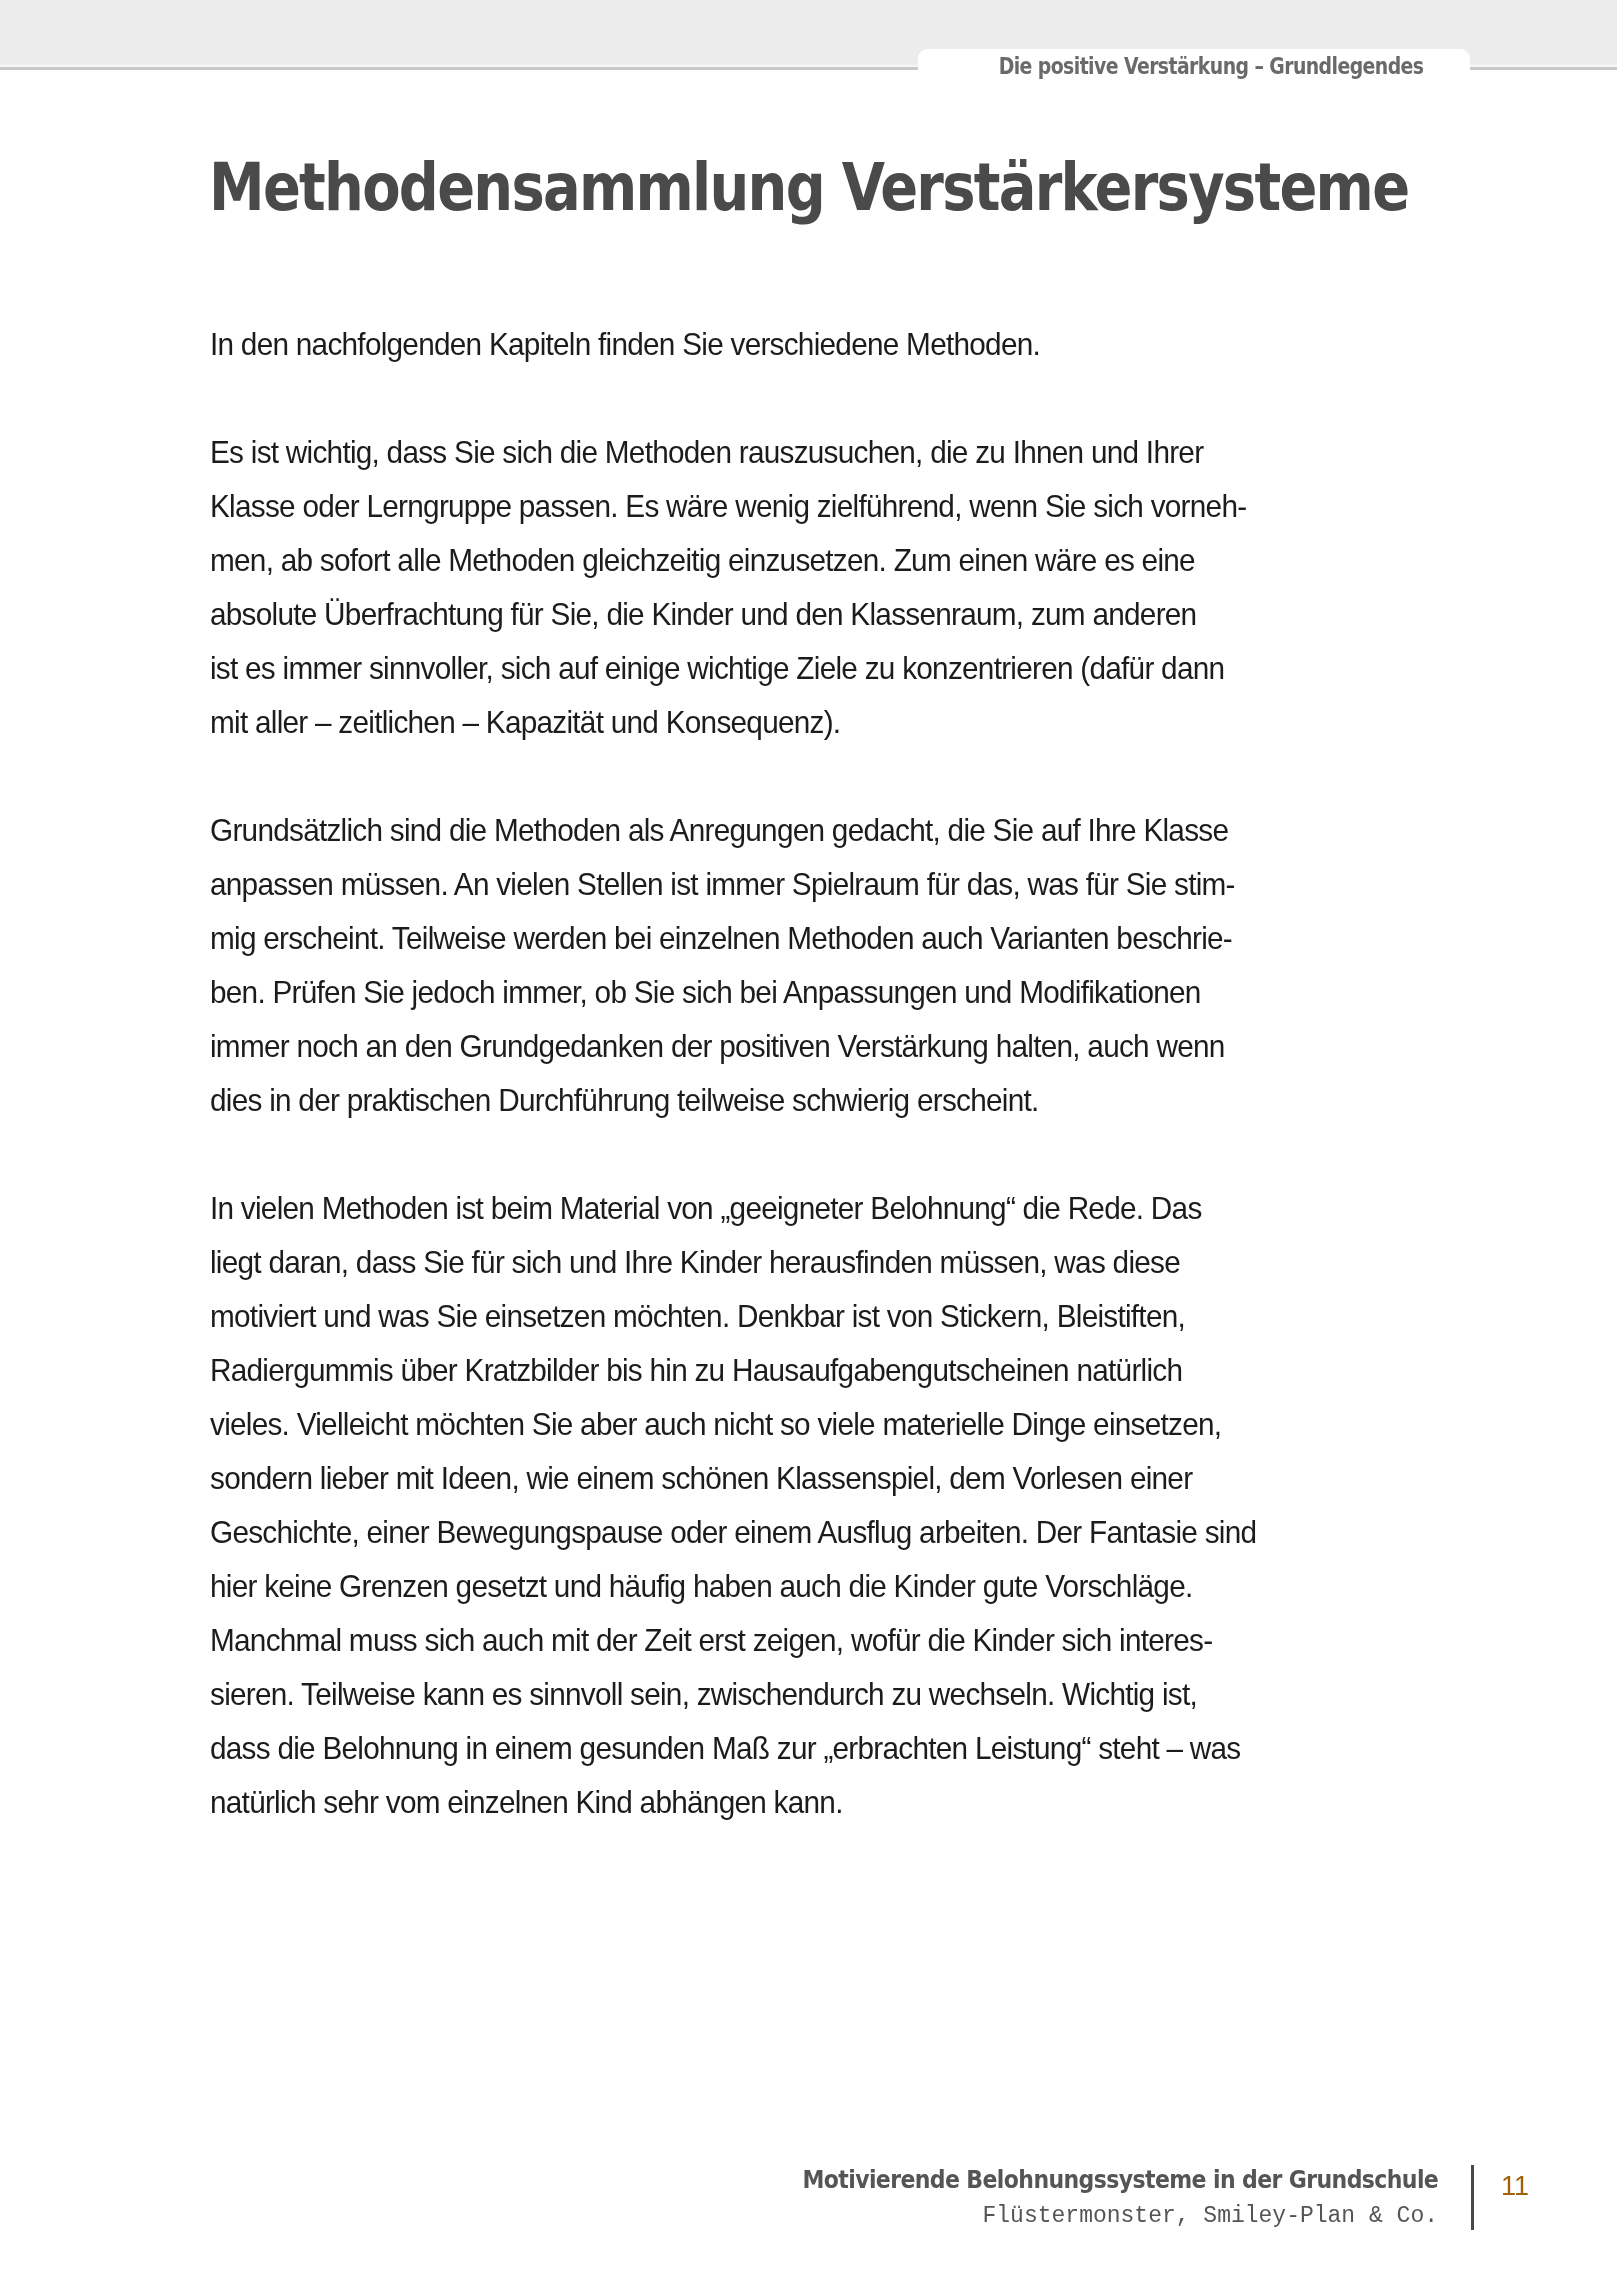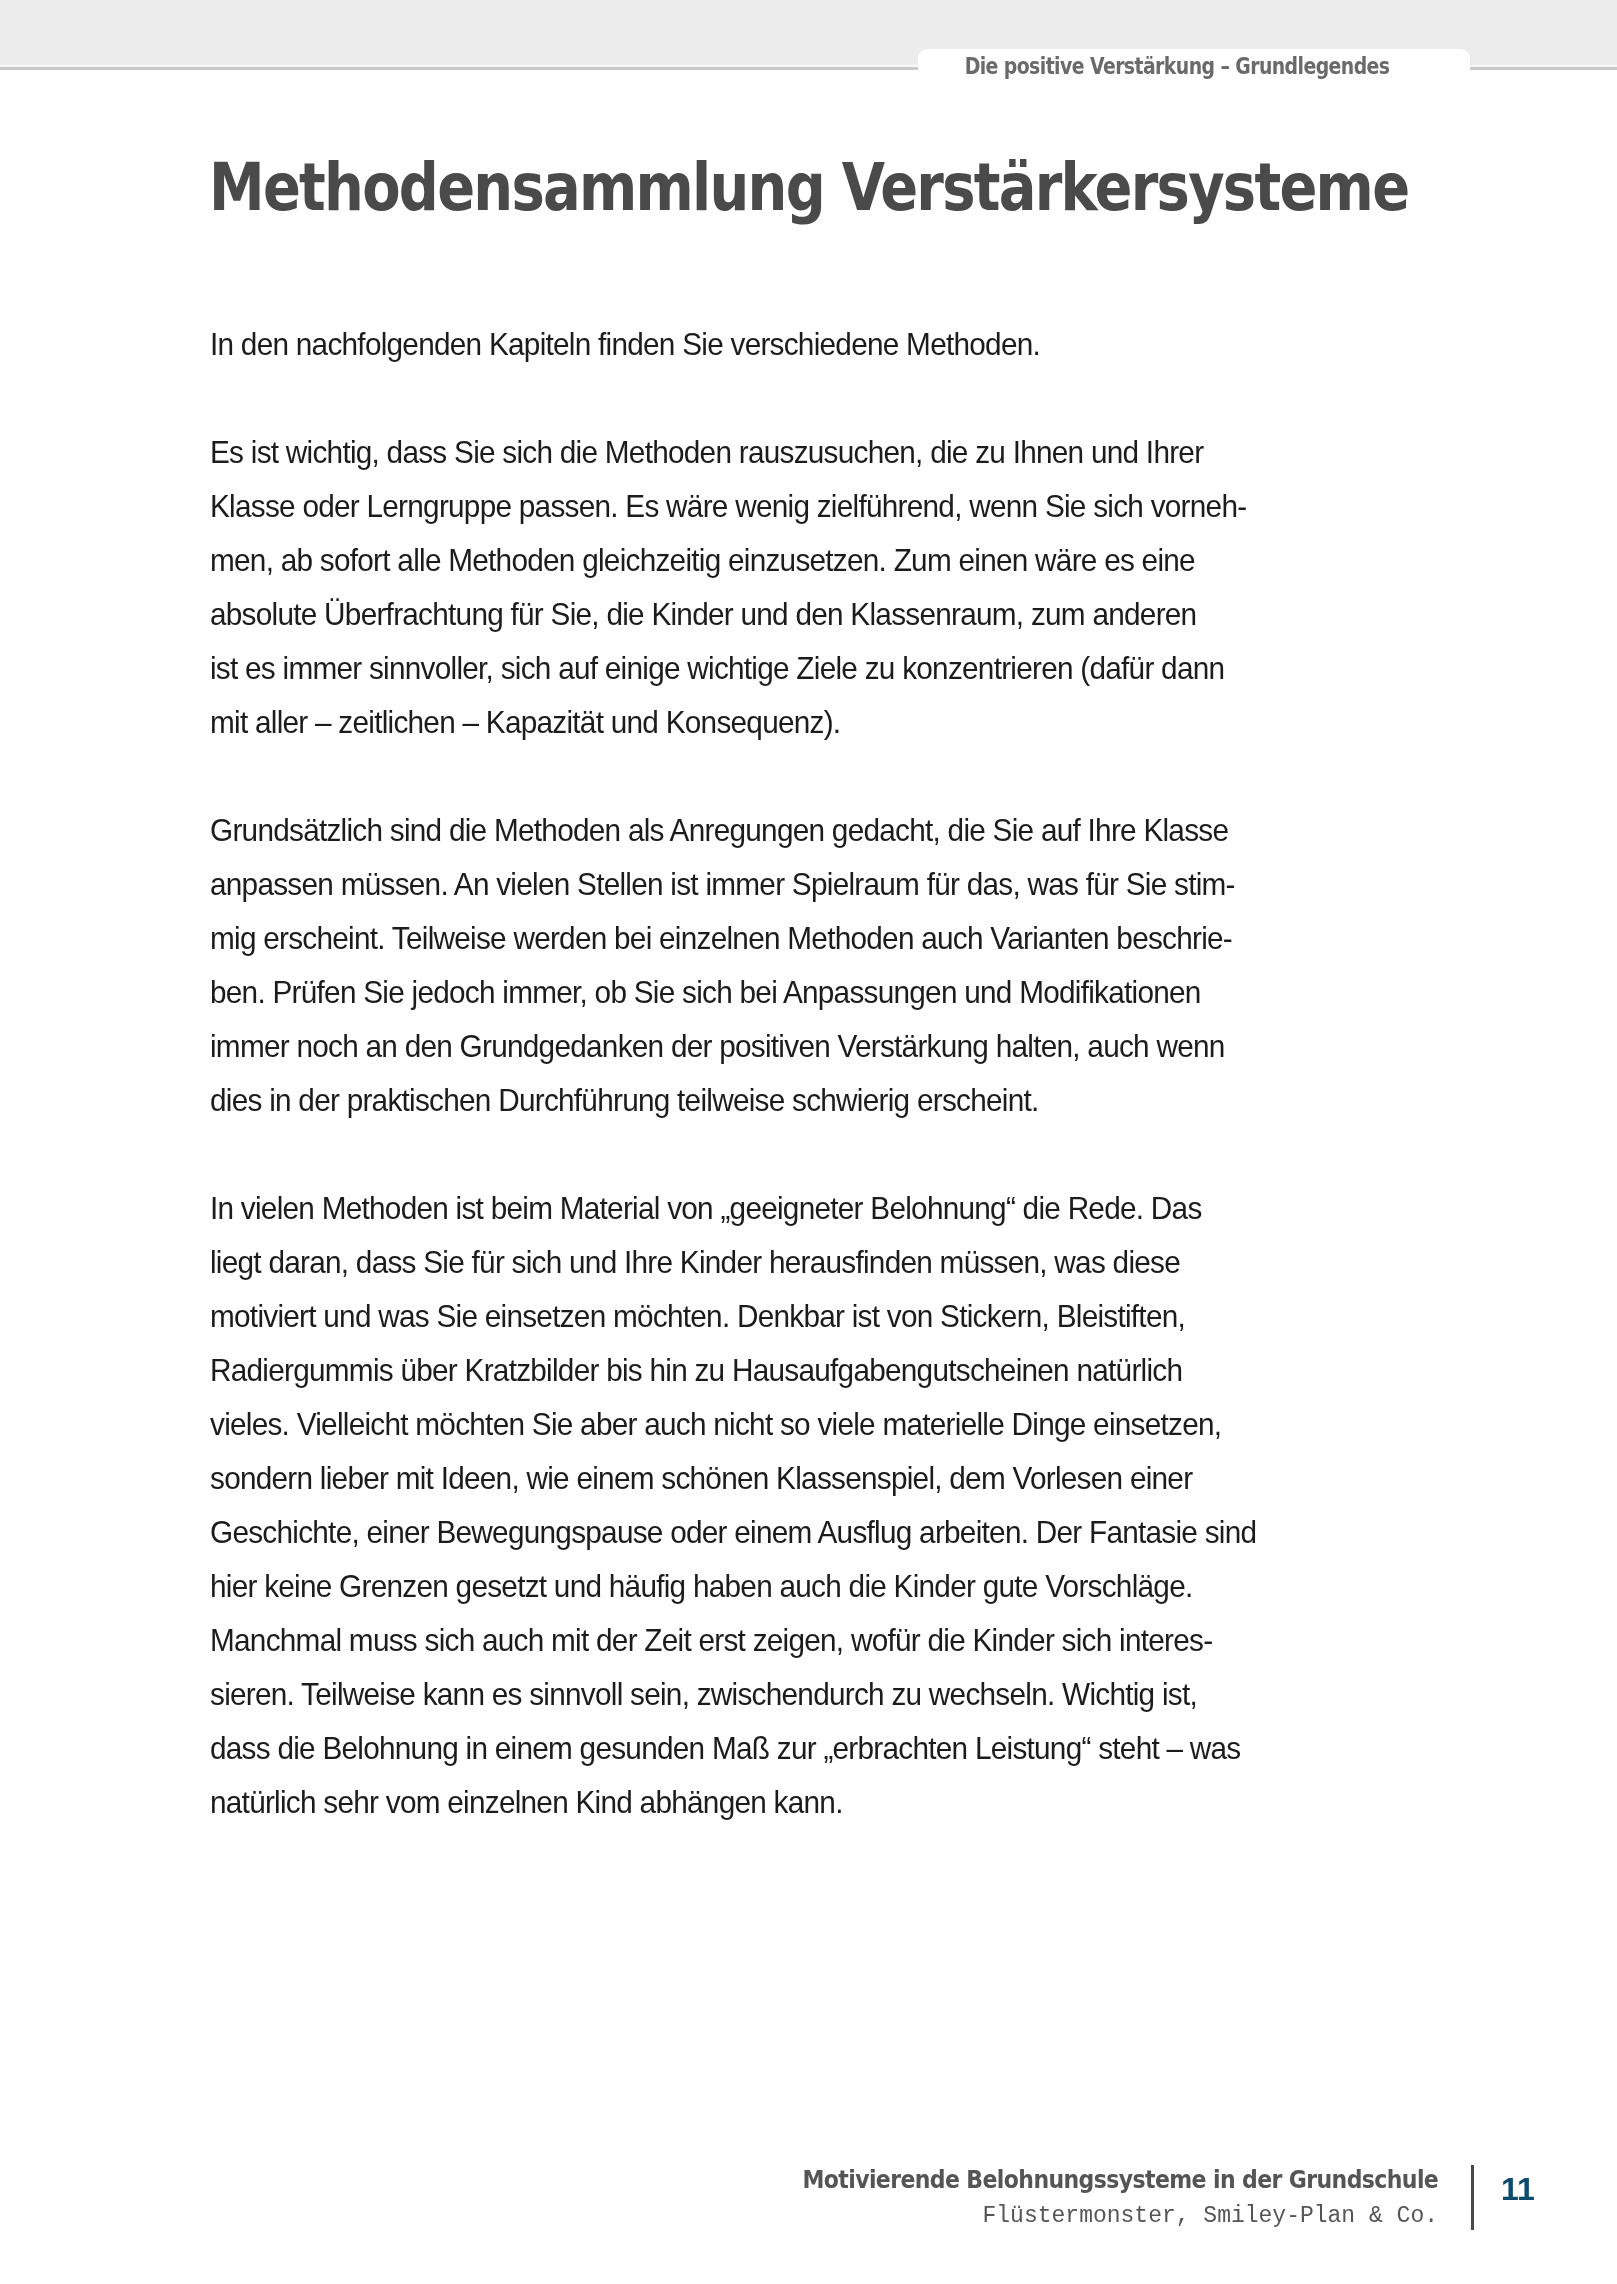--- a/index.html
+++ b/index.html
@@ -27,21 +27,21 @@
     .header-tab {
       position: absolute;
       left: 918px;
       top: 49px;
       width: 552px;
       height: 34px;
       background: #ffffff;
       border-radius: 9.4px 9.4px 0 0;
       display: flex;
       align-items: center;
-      justify-content: flex-start;
+      justify-content: flex-end;
     }
     .header-tab-text {
       font-family: "DejaVu Sans", sans-serif;
       font-size: 23px;
       color: #6a6a6a;
       letter-spacing: -0.7px;
       transform: scaleX(0.82);
       white-space: nowrap;
       font-weight: bold;
     }
@@ -115,23 +115,23 @@
       top: 2165px;
       width: 2.7px;
       height: 65px;
       background: #4a4a4a;
     }
     .page-number {
       position: absolute;
       left: 1501px;
       top: 2171px;
       font-family: "Liberation Sans", sans-serif;
-      font-weight: bold;
-      font-size: 32px;
-      color: #0c4a6e;
+      font-weight: normal;
+      font-size: 27px;
+      color: #a16207;
     }
   </style>
 </head>
 <body>
 
 <div class="top-band"></div>
 <div class="header-tab">
   <span class="header-tab-text">Die positive Verstärkung – Grundlegendes</span>
 </div>
 

